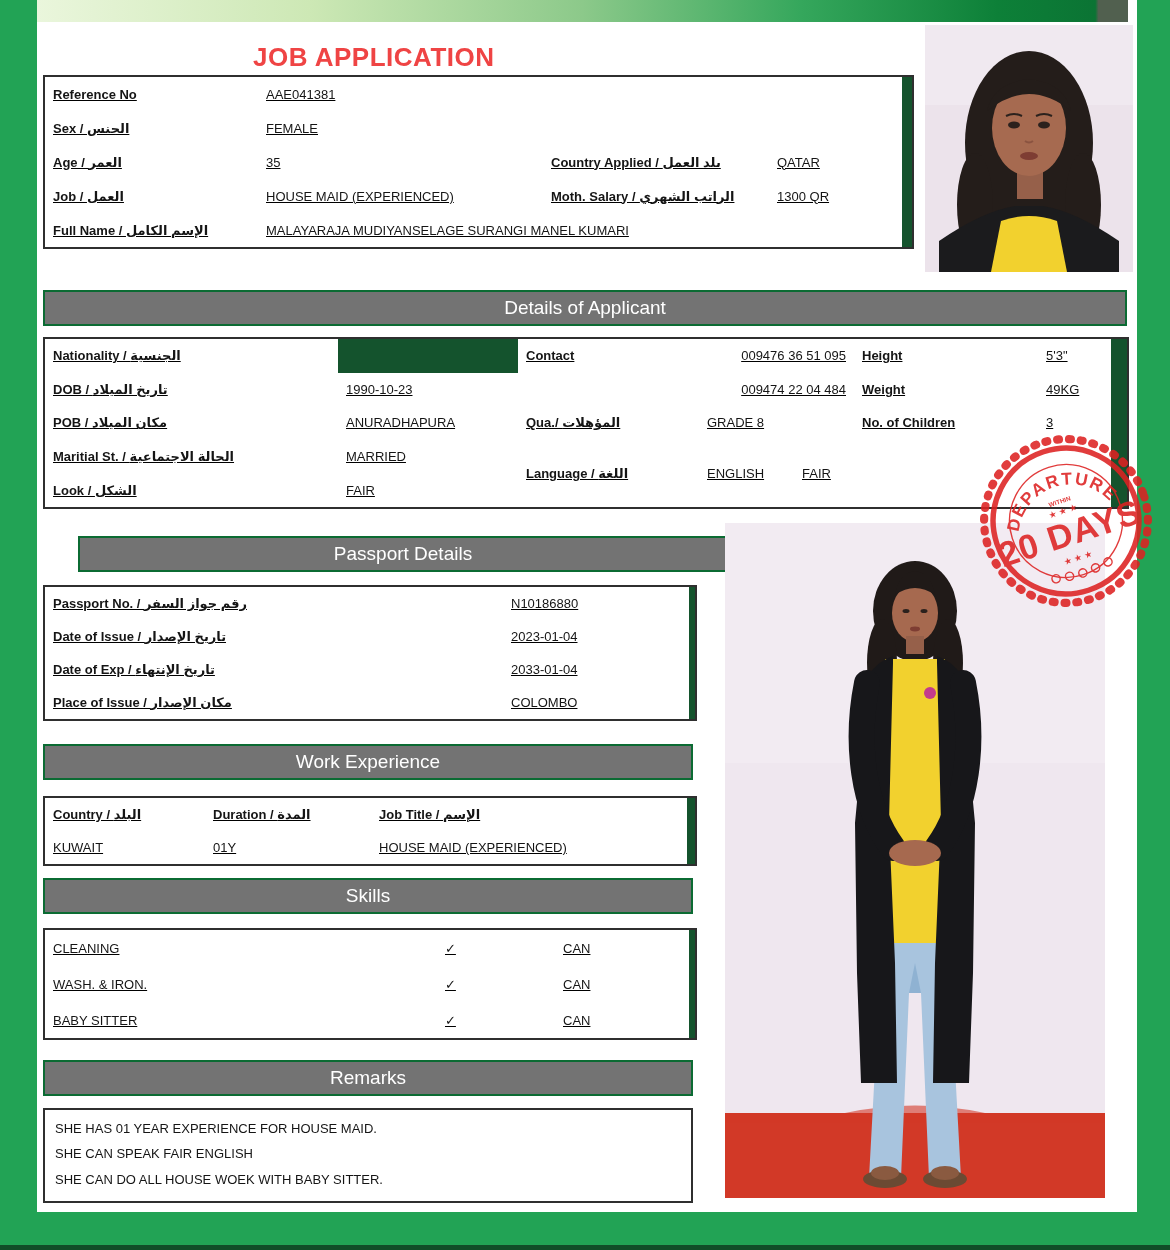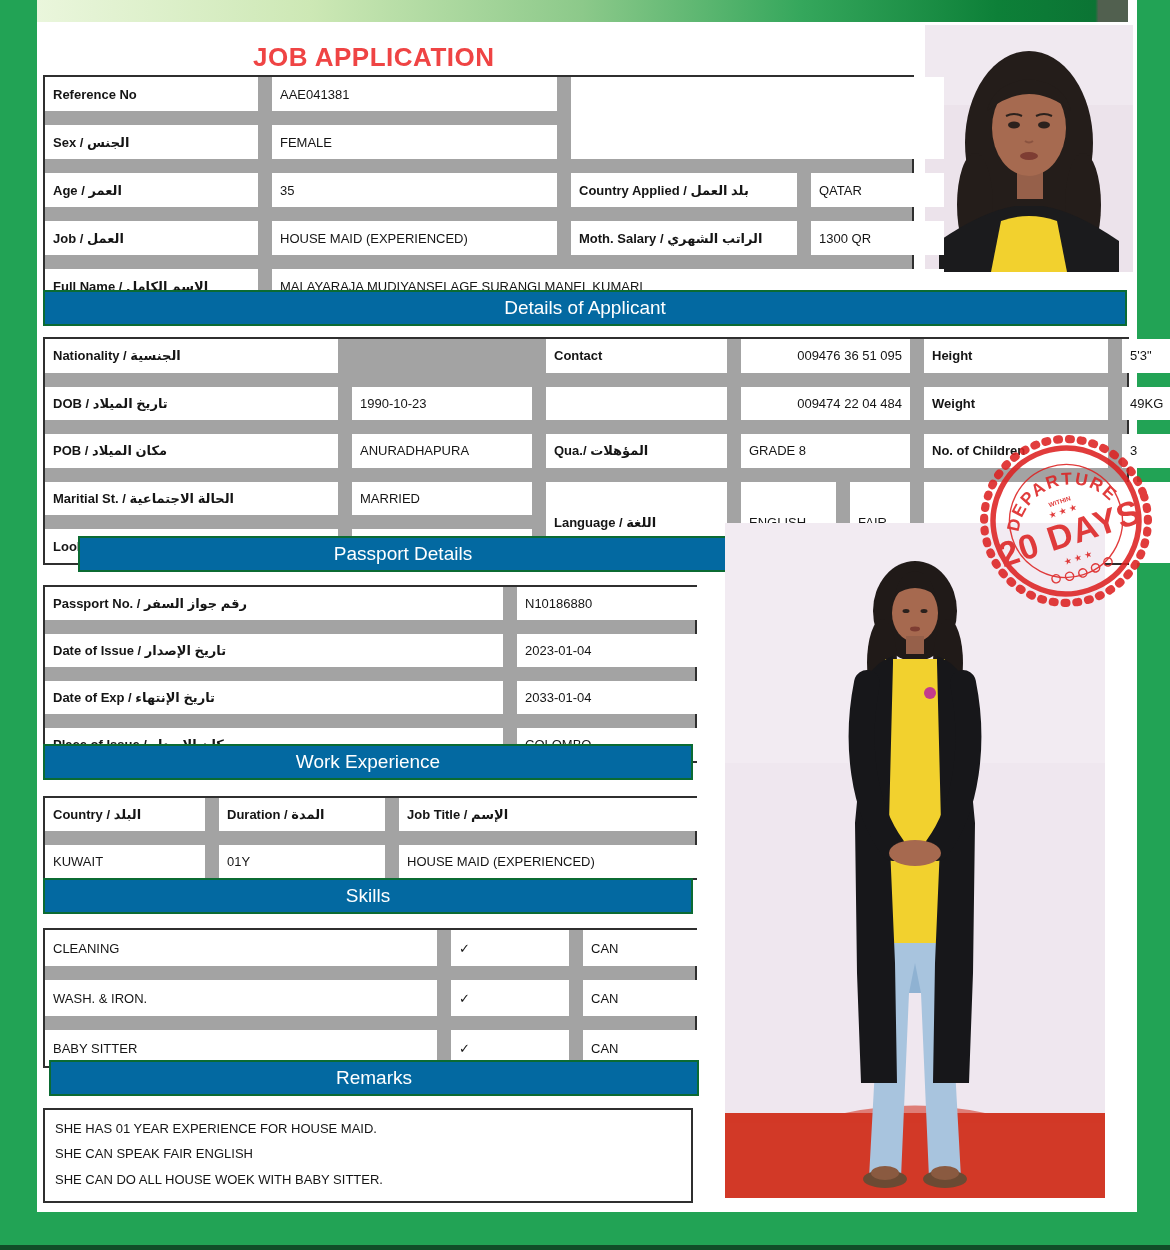--- a/index.html
+++ b/index.html
@@ -8,26 +8,26 @@
   
   .frame-left{left:0;top:0;width:37px;height:1250px;background:#22a355;}
   .frame-right{left:1137px;top:0;width:33px;height:1250px;background:#22a355;}
   .frame-bottom{left:0;top:1212px;width:1170px;height:38px;background:#22a355;}
   .frame-bottom-edge{left:0;top:1245px;width:1170px;height:5px;background:#114d28;}
   .grad-bar{left:37px;top:0;width:1091px;height:22px;
     background:linear-gradient(to right,#eaf6dc 0%,#cde8b5 25%,#8cc98a 50%,#35a75c 70%,#0d8038 88%,#0b7434 97%,#51604f 97.3%,#51604f 100%);}
   
   .title{left:253px;top:42px;width:800px;text-align:left;font-size:26px;font-weight:800;letter-spacing:.5px;color:#ef4444;}
   
-  .tbl{display:grid;background:#a3a3a3;border:2px solid #2f2f2f;gap:14px;}
+  .tbl{display:grid;background:#14532d;border:2px solid #2f2f2f;gap:0;text-decoration:underline;}
   .tbl>div{background:#fff;display:flex;align-items:center;padding:0 8px;font-size:13px;color:#151515;white-space:nowrap;overflow:hidden;}
   .lbl{font-weight:bold;font-size:13.5px;}
   .num{justify-content:flex-end;font-size:15px;}
   .contact-lbl{color:#1f3a73;font-weight:bold;font-size:15px;}
-  .banner{background:#0369a1;border:2px solid #0b6b33;color:#fff;display:flex;align-items:center;justify-content:center;font-size:19px;}
+  .banner{background:#737373;border:2px solid #0b6b33;color:#fff;display:flex;align-items:center;justify-content:center;font-size:19px;}
   .check{font-size:21px;justify-content:flex-start;padding-left:14px;}
   .remarks-box{border:2px solid #2f2f2f;background:#fff;padding:6px 10px;font-size:13px;line-height:1.95;color:#151515;}
   .photo{overflow:hidden;}
   .stamp{left:975px;top:430px;width:182px;height:182px;transform:rotate(-18deg);opacity:.88;z-index:50;}
 </style>
 </head>
 <body>
 
 <div id="page">
 
@@ -140,21 +140,21 @@
     <div class="check">✓</div>
     <div>CAN</div>
     <div>WASH. &amp; IRON.</div>
     <div class="check">✓</div>
     <div>CAN</div>
     <div>BABY SITTER</div>
     <div class="check">✓</div>
     <div>CAN</div>
   </div>
 
-  <div class="abs banner" style="left:49px;top:1060px;width:646px;height:32px;">Remarks</div>
+  <div class="abs banner" style="left:43px;top:1060px;width:646px;height:32px;">Remarks</div>
   <div class="abs remarks-box" style="left:43px;top:1108px;width:626px;height:79px;">
     <div>SHE HAS 01 YEAR EXPERIENCE FOR HOUSE MAID.</div>
     <div>SHE CAN SPEAK FAIR ENGLISH</div>
     <div>SHE CAN DO ALL HOUSE WOEK WITH BABY SITTER.</div>
   </div>
 
   <div class="abs photo" style="left:725px;top:523px;width:380px;height:675px;">
     <svg width="380" height="675" viewBox="0 0 380 675">
       <rect width="380" height="675" fill="#efe7ef"></rect>
       <rect width="380" height="240" fill="#f2ebf2"></rect>

